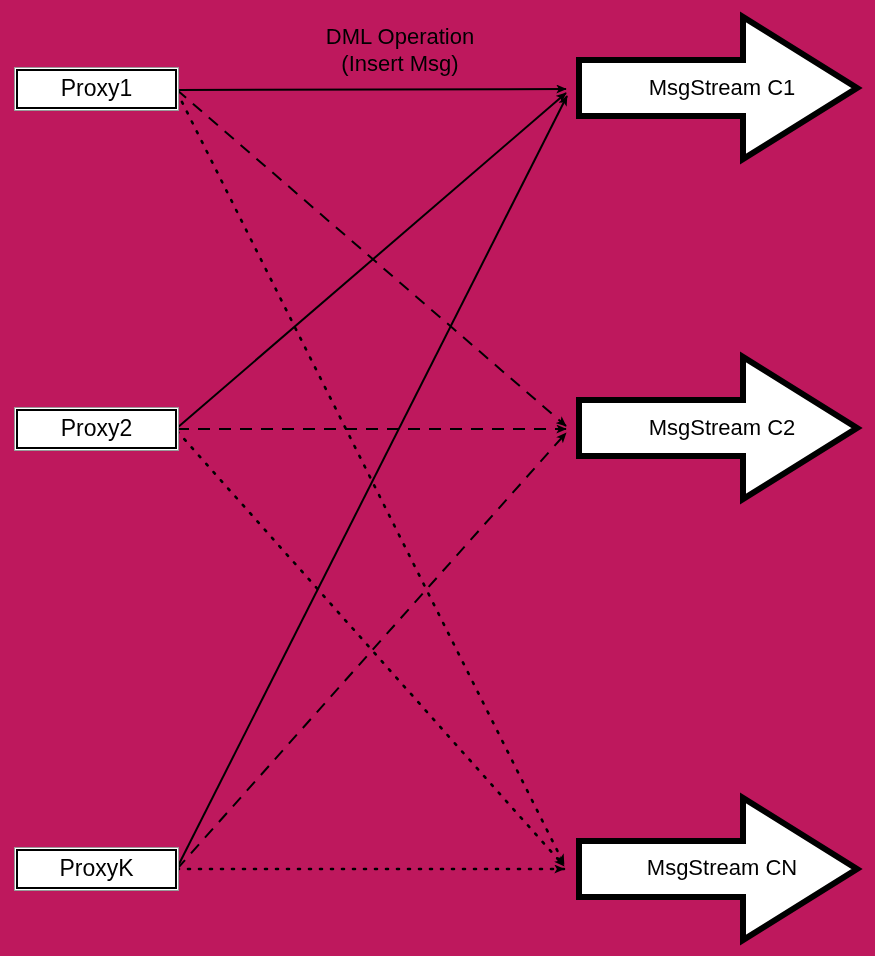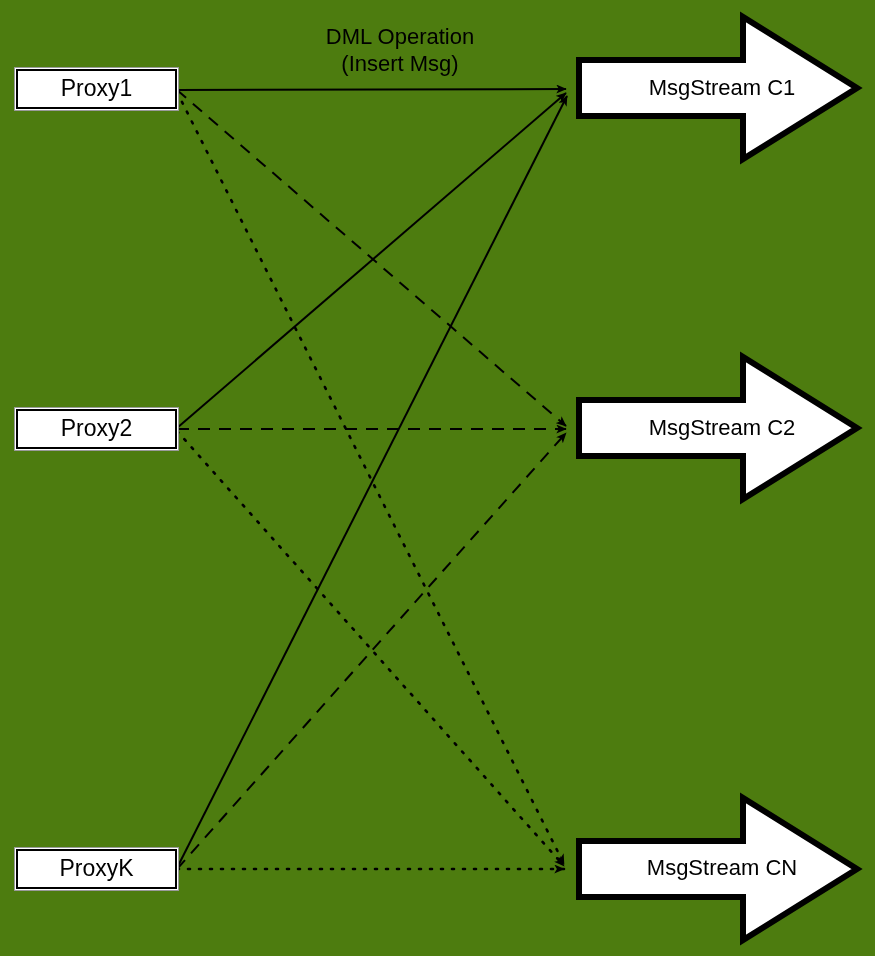--- a/index.html
+++ b/index.html
@@ -8,21 +8,21 @@
     padding: 0;
     background: #ffffff;
   }
   body {
     font-family: "Liberation Sans", sans-serif;
   }
   #canvas {
     position: relative;
     width: 875px;
     height: 956px;
-    background: #4d7c0f;
+    background: #be185d;
     overflow: hidden;
   }
   #diagram-svg {
     position: absolute;
     left: 0;
     top: 0;
     width: 875px;
     height: 956px;
   }
   .node-label {

